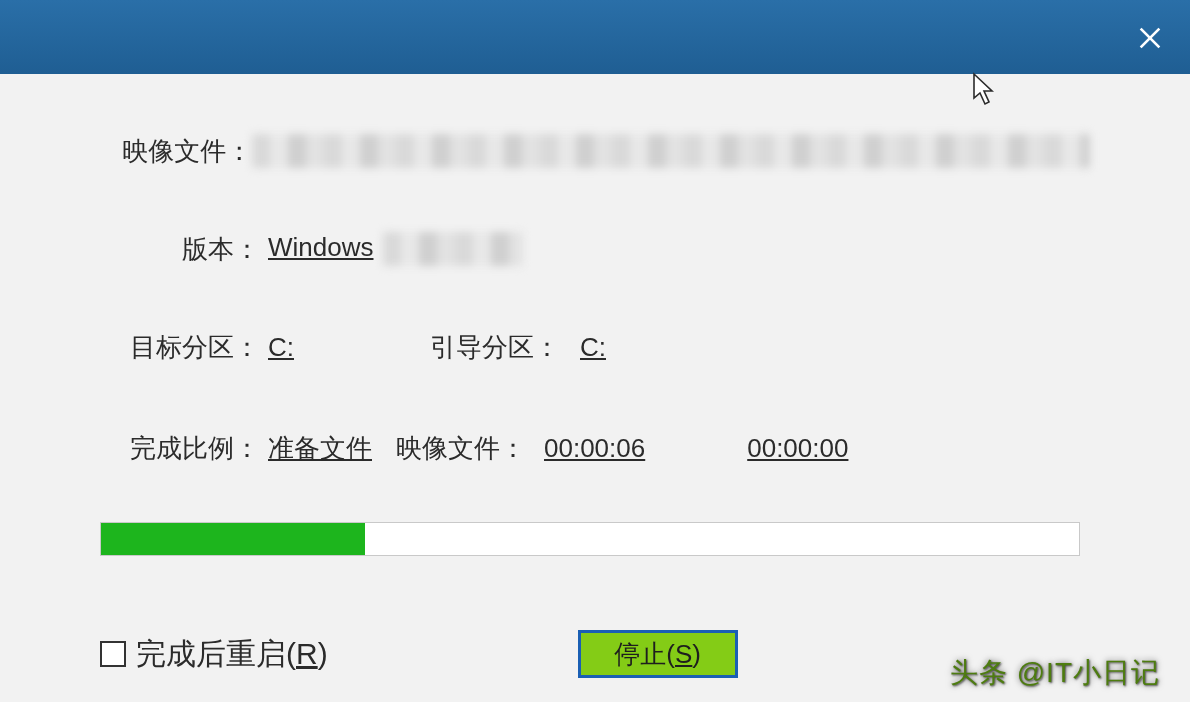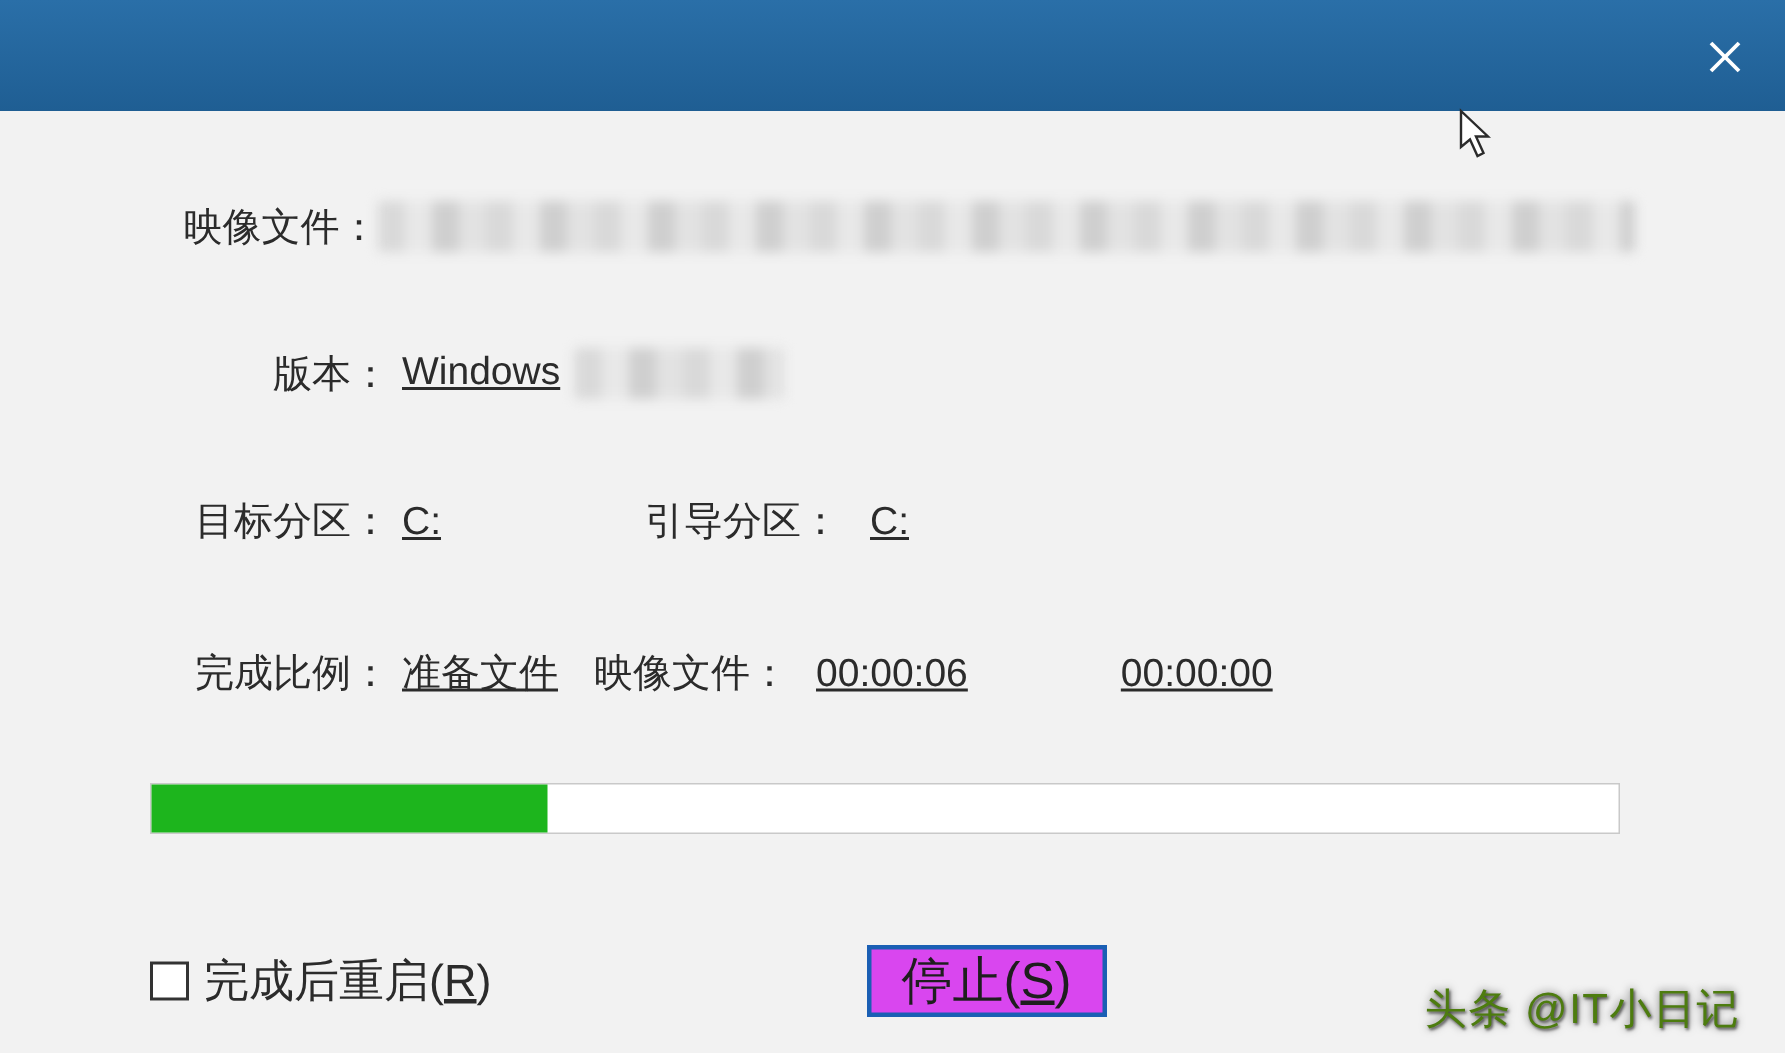--- a/index.html
+++ b/index.html
@@ -94,22 +94,22 @@
       background: #fff;
       cursor: pointer;
     }
     .checkbox-label { font-size: 30px; }
     .underline { text-decoration: underline; }
     .stop-btn {
       margin-left: 250px;
       width: 160px;
       height: 48px;
       border: 3px solid #1a5fb4;
-      background: #d946ef;
-      font-size: 34px;
+      background: #84cc16;
+      font-size: 26px;
       color: #1e1e1e;
       cursor: pointer;
       font-family: inherit;
       display: flex;
       align-items: center;
       justify-content: center;
     }
     .watermark {
       position: absolute;
       bottom: 10px;

